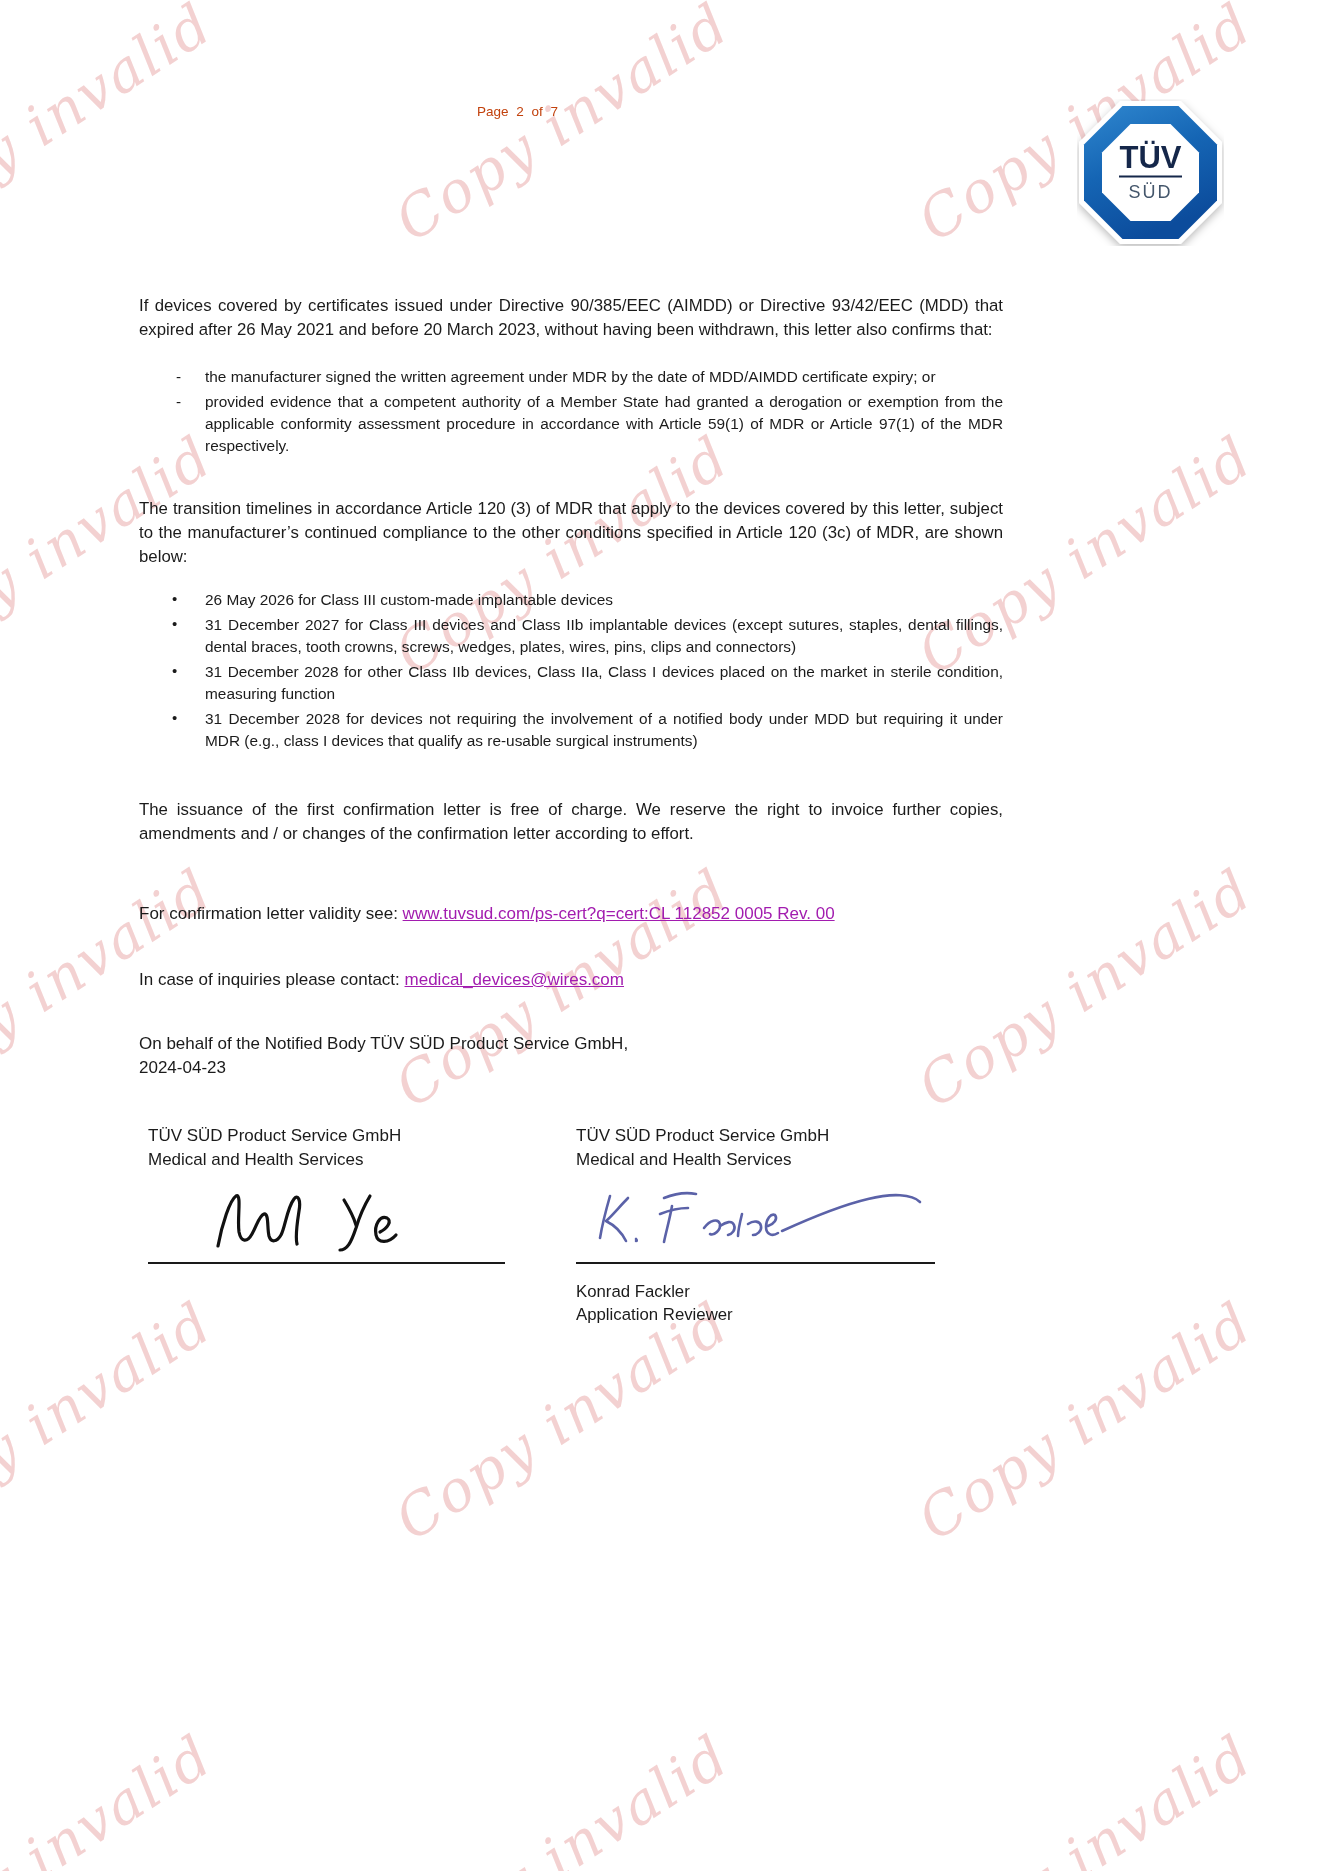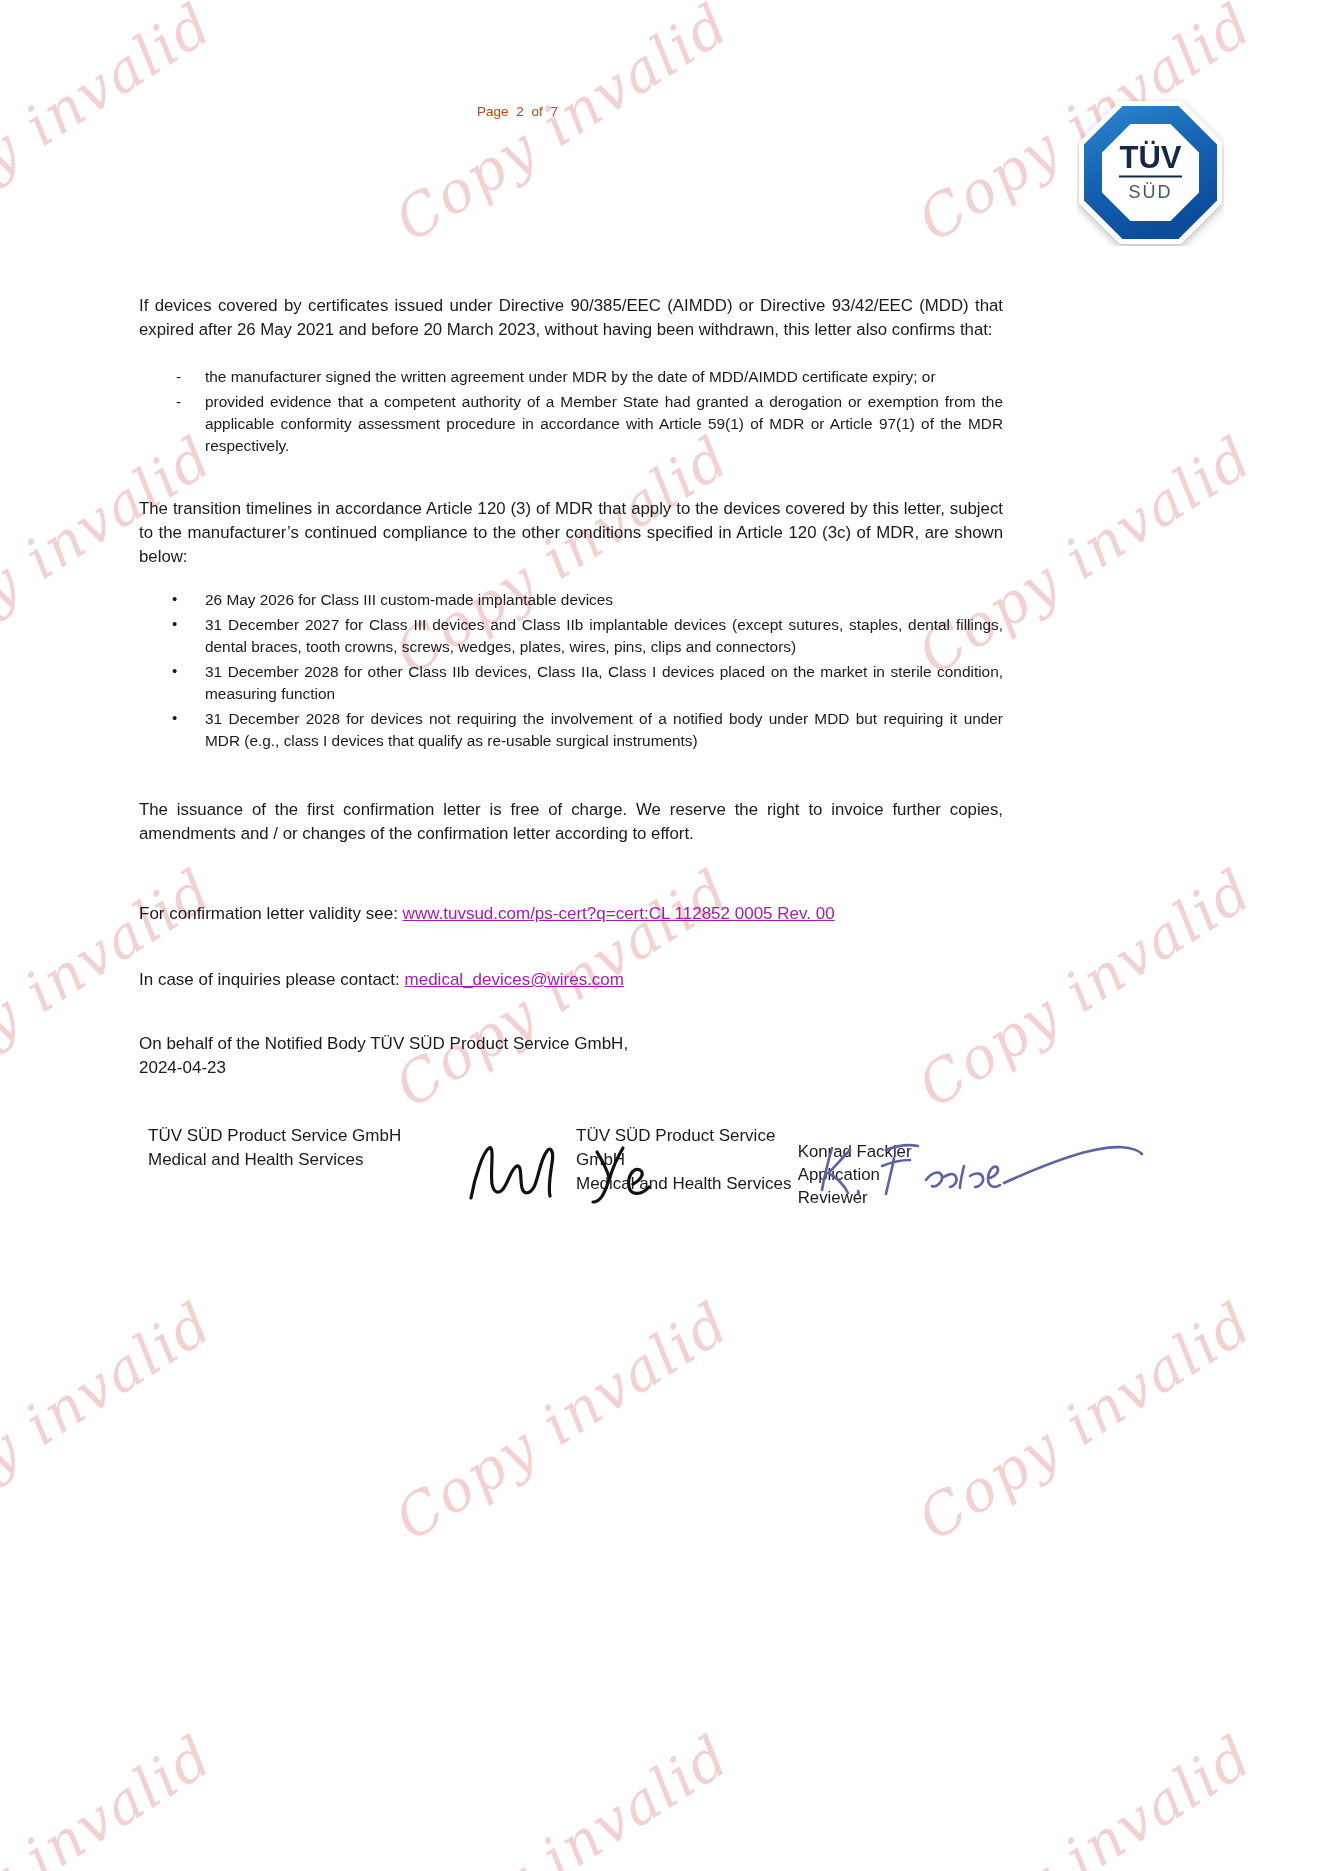--- a/index.html
+++ b/index.html
@@ -39,21 +39,21 @@
   ul.bullets li::before { content:"•"; position:absolute; left:33px; top:-1px; font-size:15px; }
 
   .inline-line { margin-top:42px; font-size:17px; line-height:24px; }
   .inline-line.validity { margin-top:56px; }
   a.doc-link { color:#a21caf; text-decoration:underline; cursor:pointer; }
 
   .on-behalf { margin-top:40px; font-size:17px; line-height:24px; }
 
   
   .sig-area { margin-top:44px; display:flex; }
-  .sig-col { display:flex; }
+  .sig-col { display:flex; flex-direction:column; }
   .sig-col.left  { width:357px; margin-left:9px; margin-right:71px; }
   .sig-col.right { width:359px; }
   .sig-company { font-size:17px; line-height:24px; }
   .sig-canvas { height:90px; border-bottom:2px solid #1a1a1a; position:relative; }
   .sig-canvas svg { position:absolute; left:0; bottom:2px; }
   .sig-id { margin-top:16px; font-size:16.8px; line-height:23px; }
 </style>
 </head>
 <body>
 

